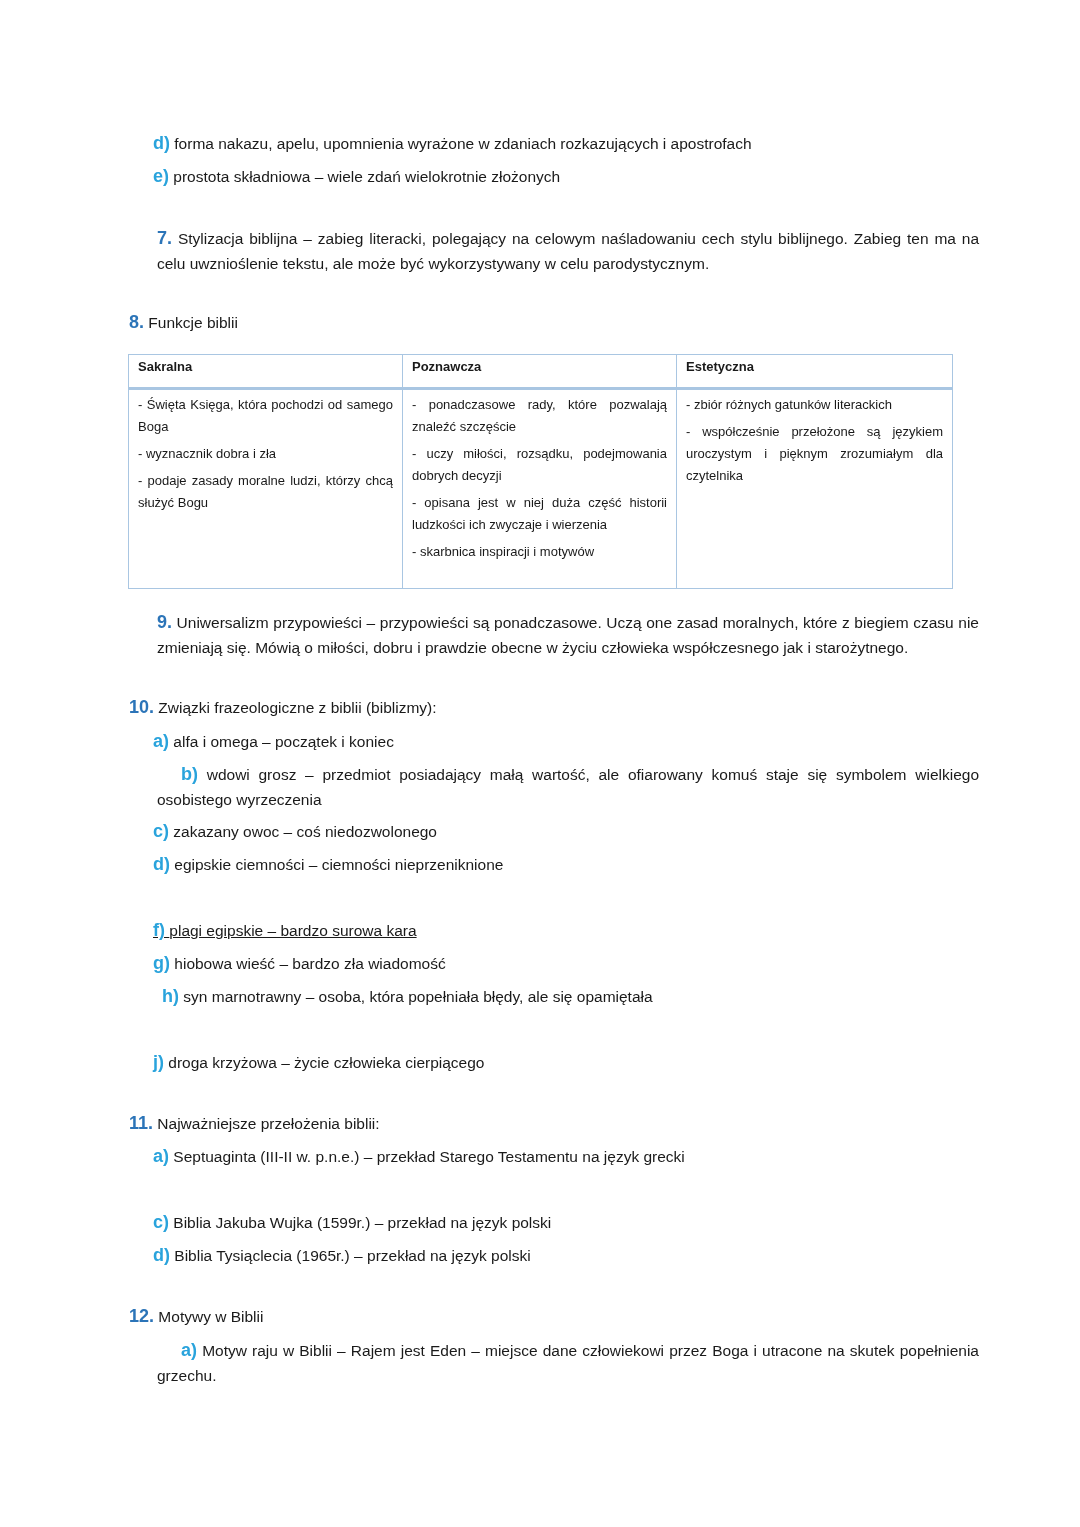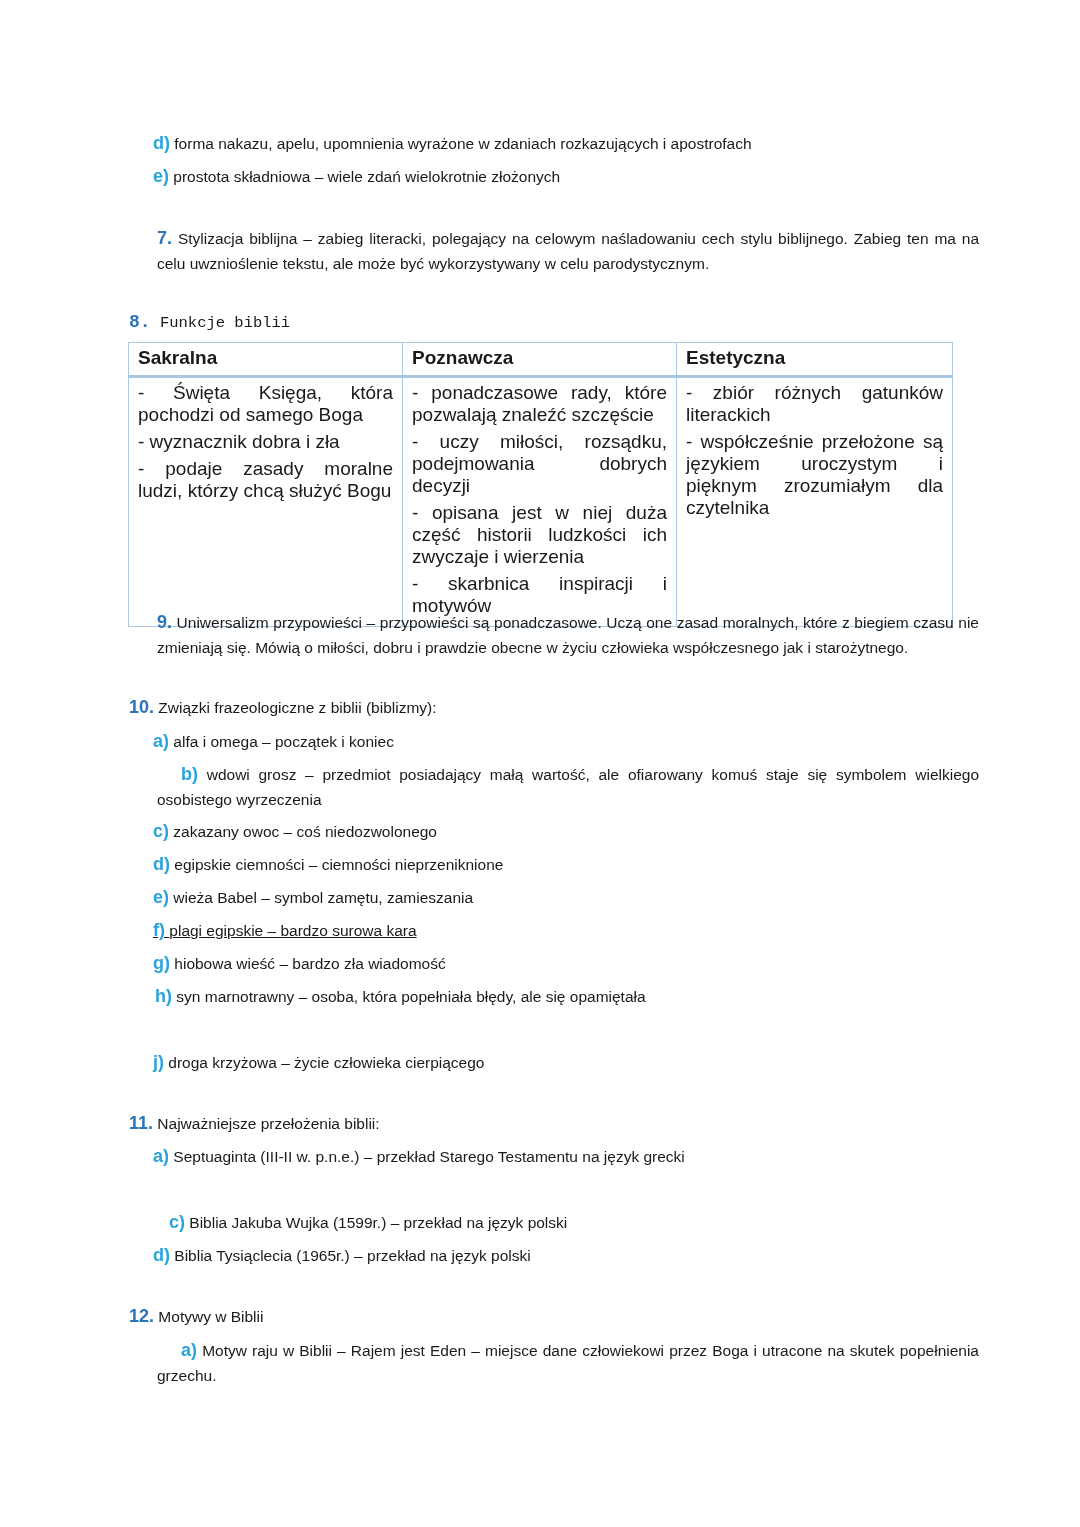--- a/index.html
+++ b/index.html
@@ -6,22 +6,22 @@
   body {
     width: 1080px; height: 1527px; position: relative; overflow: hidden;
     font-family: "Liberation Sans", sans-serif; color: #1a1a1a; font-size: 15.5px;
   }
   .page { position: absolute; left: 0; top: 0; width: 1080px; height: 1114px; }
   .line { position: absolute; white-space: nowrap; line-height: 22px; }
   .num { color: #2b74b8; font-weight: bold; font-size: 18px; }
   .lt { color: #29a3dc; font-weight: bold; font-size: 18px; }
   .just { position: absolute; left: 129px; width: 822px; line-height: 25px; text-align: justify; margin-left: 28px; }
   table.fn {
-    position: absolute; left: 128px; top: 342px; width: 824px; border-collapse: collapse;
-    font-size: 19px; table-layout: fixed;
+    position: absolute; left: 128px; top: 354px; width: 824px; border-collapse: collapse;
+    font-size: 13px; table-layout: fixed;
   }
   table.fn th, table.fn td { border: 1px solid #a9c6e2; padding: 4px 9px; vertical-align: top; text-align: left; }
   table.fn th { font-weight: bold; height: 24px; border-bottom: 3px solid #a9c6e2; }
   table.fn td { line-height: 22px; height: 190px; }
   table.fn td p { margin: 0 0 5px 0; text-align: justify; }
 </style>
 </head>
 <body>
 
 <div class="page">
@@ -33,21 +33,21 @@
   <div class="line" style="left:153px;top:165px;">
     <span class="lt">e)</span>
     <span>prostota składniowa – wiele zdań wielokrotnie złożonych</span>
   </div>
 
   <div class="just" style="top:226px;">
     <span class="num">7.</span>
     <span>Stylizacja biblijna – zabieg literacki, polegający na celowym naśladowaniu cech stylu biblijnego. Zabieg ten ma na celu uwznioślenie tekstu, ale może być wykorzystywany w celu parodystycznym.</span>
   </div>
 
-  <div class="line" style="left:129px;top:311px;font-family:Liberation Mono, monospace;">
+  <div class="line" style="left:129px;top:311px;">
     <span class="num">8.</span>
     <span>Funkcje biblii</span>
   </div>
 
   <table class="fn">
     <colgroup>
         <col style="width:274px">
         <col style="width:274px">
         <col style="width:276px">
       </colgroup>
@@ -95,50 +95,46 @@
     <span>wdowi grosz – przedmiot posiadający małą wartość, ale ofiarowany komuś staje się symbolem wielkiego osobistego wyrzeczenia</span>
   </div>
   <div class="line" style="left:153px;top:820px;">
     <span class="lt">c)</span>
     <span>zakazany owoc – coś niedozwolonego</span>
   </div>
   <div class="line" style="left:153px;top:853px;">
     <span class="lt">d)</span>
     <span>egipskie ciemności – ciemności nieprzeniknione</span>
   </div>
-  <div class="line" style="left:153px;top:886px;">
-    <span class="lt">e)</span>
-    <span>wieża Babel – symbol zamętu, zamieszania</span>
-  </div>
   <div class="line" style="left:153px;top:919px;text-decoration:underline;">
     <span class="lt">f)</span>
     <span>plagi egipskie – bardzo surowa kara</span>
   </div>
   <div class="line" style="left:153px;top:952px;">
     <span class="lt">g)</span>
     <span>hiobowa wieść – bardzo zła wiadomość</span>
   </div>
-  <div class="line" style="left:155px;top:985px;">
+  <div class="line" style="left:162px;top:985px;">
     <span class="lt">h)</span>
     <span>syn marnotrawny – osoba, która popełniała błędy, ale się opamiętała</span>
   </div>
   <div class="line" style="left:153px;top:1051px;">
     <span class="lt">j)</span>
     <span>droga krzyżowa – życie człowieka cierpiącego</span>
   </div>
 
   <div class="line" style="left:129px;top:1112px;">
     <span class="num">11.</span>
     <span>Najważniejsze przełożenia biblii:</span>
   </div>
   <div class="line" style="left:153px;top:1145px;">
     <span class="lt">a)</span>
     <span>Septuaginta (III-II w. p.n.e.) – przekład Starego Testamentu na język grecki</span>
   </div>
-  <div class="line" style="left:153px;top:1211px;margin-left:16px;">
+  <div class="line" style="left:153px;top:1211px;">
     <span class="lt">c)</span>
     <span>Biblia Jakuba Wujka (1599r.) – przekład na język polski</span>
   </div>
   <div class="line" style="left:153px;top:1244px;">
     <span class="lt">d)</span>
     <span>Biblia Tysiąclecia (1965r.) – przekład na język polski</span>
   </div>
 
   <div class="line" style="left:129px;top:1305px;">
     <span class="num">12.</span>

